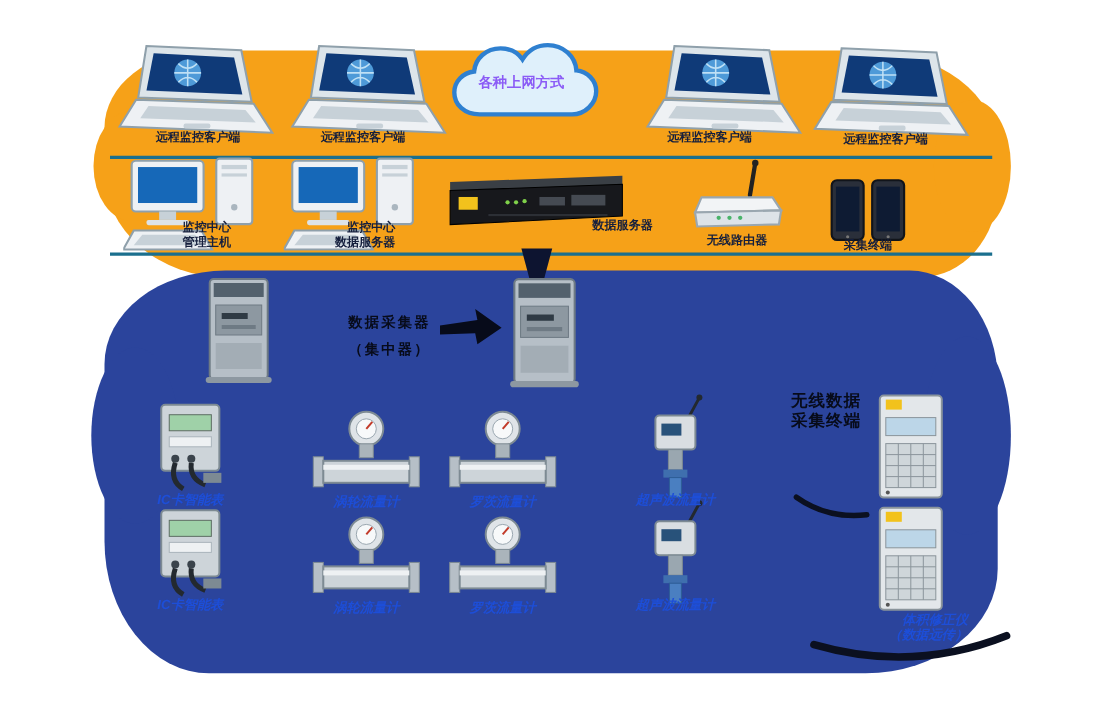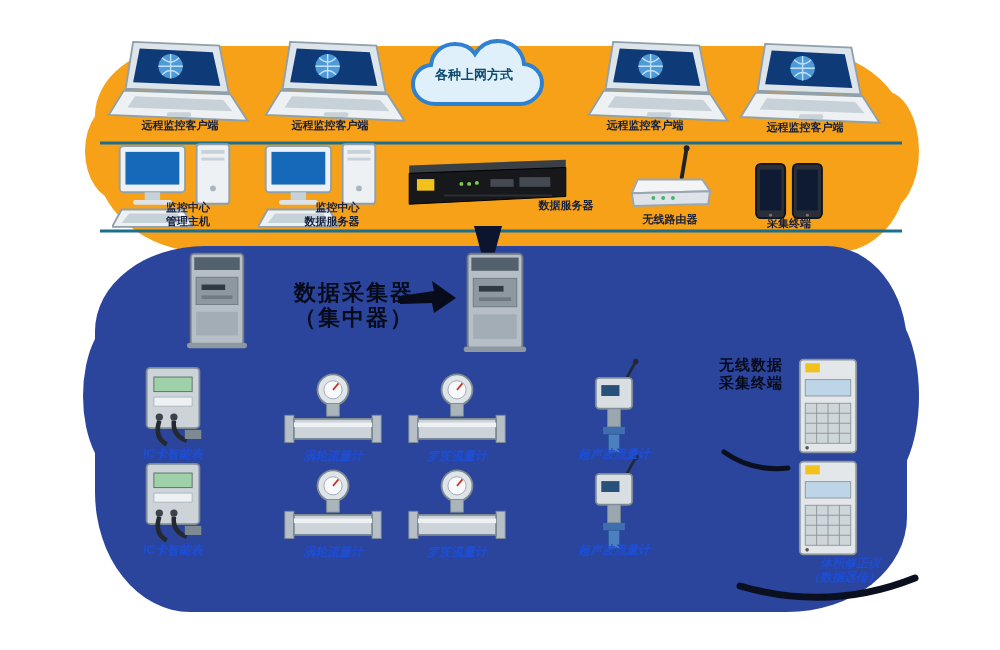--- a/index.html
+++ b/index.html
@@ -35,25 +35,25 @@
   }
   svg.overlay{position:absolute;left:0;top:0;z-index:3;}
   
   .label{
     position:absolute;transform:translateX(-50%);text-align:right;z-index:4;
     font-weight:bold;white-space:nowrap;
   }
   .label span{display:block;margin-left:28px;}
   .lbl-orange{color:#151F3D;font-size:11px;line-height:14px;}
   .lbl-blue{color:#1d4ed8;font-size:12px;line-height:14px;font-style:italic;}
-  .lbl-title{color:#070B1A;font-size:22px;line-height:25px;letter-spacing:2px;}
+  .lbl-title{color:#070B1A;font-size:13px;line-height:25px;letter-spacing:2px;}
   .lbl-note{color:#070B1A;font-size:15px;line-height:18px;letter-spacing:1px;}
   .cloud-label{
     position:absolute;left:474px;top:66px;transform:translateX(-50%);z-index:5;
-    color:#0c4a6e;font-size:13px;font-weight:bold;white-space:nowrap;
+    color:#8b5cf6;font-size:13px;font-weight:bold;white-space:nowrap;
   }
 </style>
 </head>
 <body>
 
 <div class="stage">
 
   <div class="zone zone-internet"></div>
   <div class="zone zone-field"></div>
 

